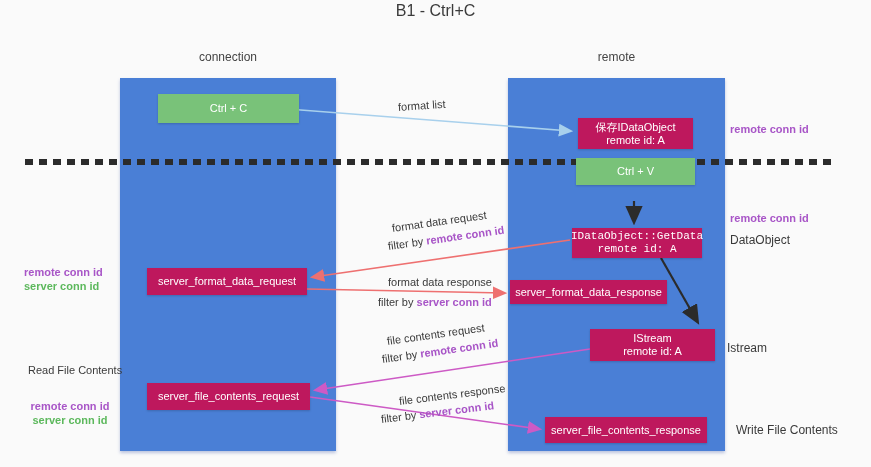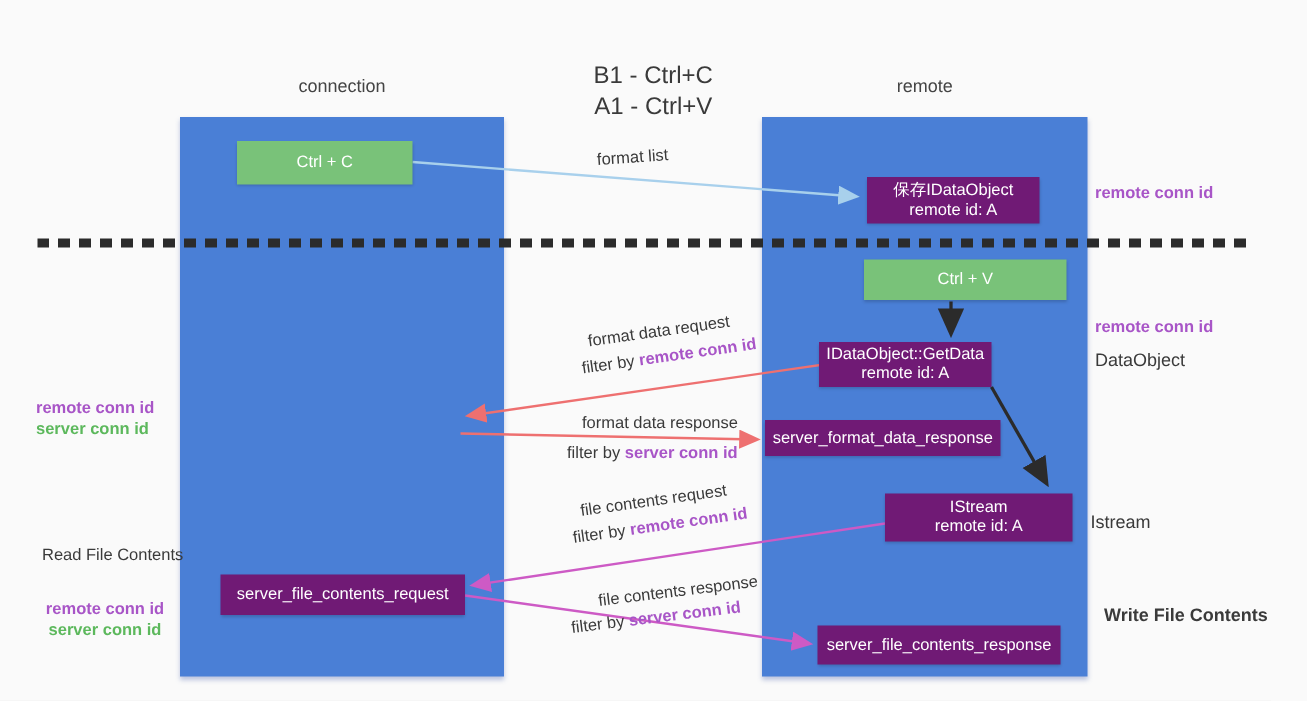--- a/index.html
+++ b/index.html
@@ -8,37 +8,37 @@
   #canvas {
     position: relative;
     width: 871px; height: 467px;
     background: #fafafa;
     overflow: hidden;
   }
   .abs { position: absolute; }
   .title {
     left: 0; top: 6; width: 100%;
     text-align: center;
-    font-size: 16px; line-height: 21px; color: #3a3a3a; margin-top: 40px;
+    font-size: 16px; line-height: 21px; color: #3a3a3a;
   }
   .lane-header {
     text-align: center; font-size: 12px; line-height: 13px; color: #444;
   }
   .lane {
     background: #4a7fd6;
     box-shadow: 0 2px 3px rgba(110,130,190,0.45);
   }
   .node {
     display: flex; flex-direction: column;
     align-items: center; justify-content: center;
     color: #fff; font-size: 11px; line-height: 13px;
     text-align: center;
     box-shadow: 0 1px 2px rgba(0,0,0,0.18);
   }
-  .node.orange { background: #701a75; text-align: right; }
+  .node.orange { background: #be185d; text-align: right; }
   .node.green  { background: #79c279; }
   .dashed-divider {
     left: 25px; top: 159px; width: 808px; height: 6px;
     background: repeating-linear-gradient(90deg, #2b2b2b 0 8px, transparent 8px 14px);
   }
   .edge-label {
     font-size: 11px; color: #3a3a3a; white-space: nowrap;
     transform-origin: left center;
   }
   .rot-8 { transform: rotate(-8deg); }
@@ -51,21 +51,20 @@
   .conn-block { font-size: 11px; line-height: 14px; white-space: nowrap; }
   svg.arrows { position: absolute; left: 0; top: 0; pointer-events: none; }
 </style>
 </head>
 <body>
 
 <div id="canvas">
 
   <div class="abs title">
     <div>B1 - Ctrl+C</div>
-    <div>A1 - Ctrl+V</div>
   </div>
 
   <div class="abs lane-header" style="left:120px; top:51px; width:216px;">
     <div>connection</div>
   </div>
   <div class="abs lane-header" style="left:508px; top:51px; width:217px;">
     <div>remote</div>
   </div>
 
   <div class="abs lane" style="left:120px; top:78px; width:216px; height:373px;"></div>
@@ -90,38 +89,41 @@
     </defs>
     <line x1="275" y1="108" x2="570" y2="131" stroke="#a8d0ec" stroke-width="1.6" marker-end="url(#mBlue)"></line>
     <line x1="634" y1="201" x2="634" y2="221" stroke="#2b2b2b" stroke-width="2.2" marker-end="url(#mBlack)"></line>
     <line x1="661" y1="258" x2="697" y2="321" stroke="#2b2b2b" stroke-width="2.2" marker-end="url(#mBlack)"></line>
     <line x1="570" y1="240" x2="313" y2="277" stroke="#ee7070" stroke-width="1.6" marker-end="url(#mSalmon)"></line>
     <line x1="307" y1="289" x2="504" y2="293" stroke="#ee7070" stroke-width="1.6" marker-end="url(#mSalmon)"></line>
     <line x1="590" y1="349" x2="316" y2="390" stroke="#cd5ac5" stroke-width="1.6" marker-end="url(#mMagenta)"></line>
     <line x1="310" y1="397" x2="539" y2="429" stroke="#cd5ac5" stroke-width="1.6" marker-end="url(#mMagenta)"></line>
   </svg>
 
-  <div class="abs node green" style="left:158px; top:94px; width:117px; height:29px;">
+  <div class="abs node green" style="left:158px; top:94px; width:141px; height:29px;">
     <div>Ctrl + C</div>
   </div>
 
   <div class="abs node orange" style="left:578px; top:118px; width:115px; height:31px;">
     <div>保存IDataObject</div>
     <div>remote id: A</div>
   </div>
 
-  <div class="abs node green" style="left:576px; top:173px; width:135px; height:27px;">
+  <div class="abs node green" style="left:576px; top:158px; width:119px; height:27px;">
     <div>Ctrl + V</div>
   </div>
 
-  <div class="abs node orange" style="left:546px; top:228px; width:115px; height:30px;">
+  <div class="abs node orange" style="left:572px; top:228px; width:130px; height:30px;font-family:Liberation Mono, monospace;">
     <div>IDataObject::GetData</div>
     <div>remote id: A</div>
   </div>
 
+  <div class="abs node orange" style="left:147px; top:268px; width:160px; height:27px;">
+    <div>server_format_data_request</div>
+  </div>
 
   <div class="abs node orange" style="left:510px; top:280px; width:157px; height:24px;">
     <div>server_format_data_response</div>
   </div>
 
   <div class="abs node orange" style="left:590px; top:329px; width:125px; height:32px;">
     <div>IStream</div>
     <div>remote id: A</div>
   </div>
 
@@ -144,21 +146,21 @@
   <div class="abs edge-label rot-8" style="left:387px; top:335px;">file contents request</div>
   <div class="abs edge-label rot-8" style="left:382px; top:353px;"><span>filter by </span><span class="purple">remote conn id</span></div>
 
   <div class="abs edge-label rot-7" style="left:399px; top:395px;">file contents response</div>
   <div class="abs edge-label rot-7" style="left:381px; top:413px;"><span>filter by </span><span class="purple">server conn id</span></div>
 
   <div class="abs conn-block purple" style="left:730px; top:122px;">remote conn id</div>
   <div class="abs conn-block purple" style="left:730px; top:211px;">remote conn id</div>
   <div class="abs side-label" style="left:730px; top:233px;">DataObject</div>
   <div class="abs side-label" style="left:727px; top:341px;">Istream</div>
-  <div class="abs side-label" style="left:736px; top:403px;font-weight:bold;">Write File Contents</div>
+  <div class="abs side-label" style="left:736px; top:423px;">Write File Contents</div>
 
   <div class="abs conn-block" style="left:24px; top:265px;">
     <div class="purple">remote conn id</div>
     <div class="greentxt">server conn id</div>
   </div>
   <div class="abs side-label-sm" style="left:28px; top:364px;">Read File Contents</div>
   <div class="abs conn-block" style="left:25px; top:399px; width:90px; text-align:center;">
     <div class="purple">remote conn id</div>
     <div class="greentxt">server conn id</div>
   </div>

